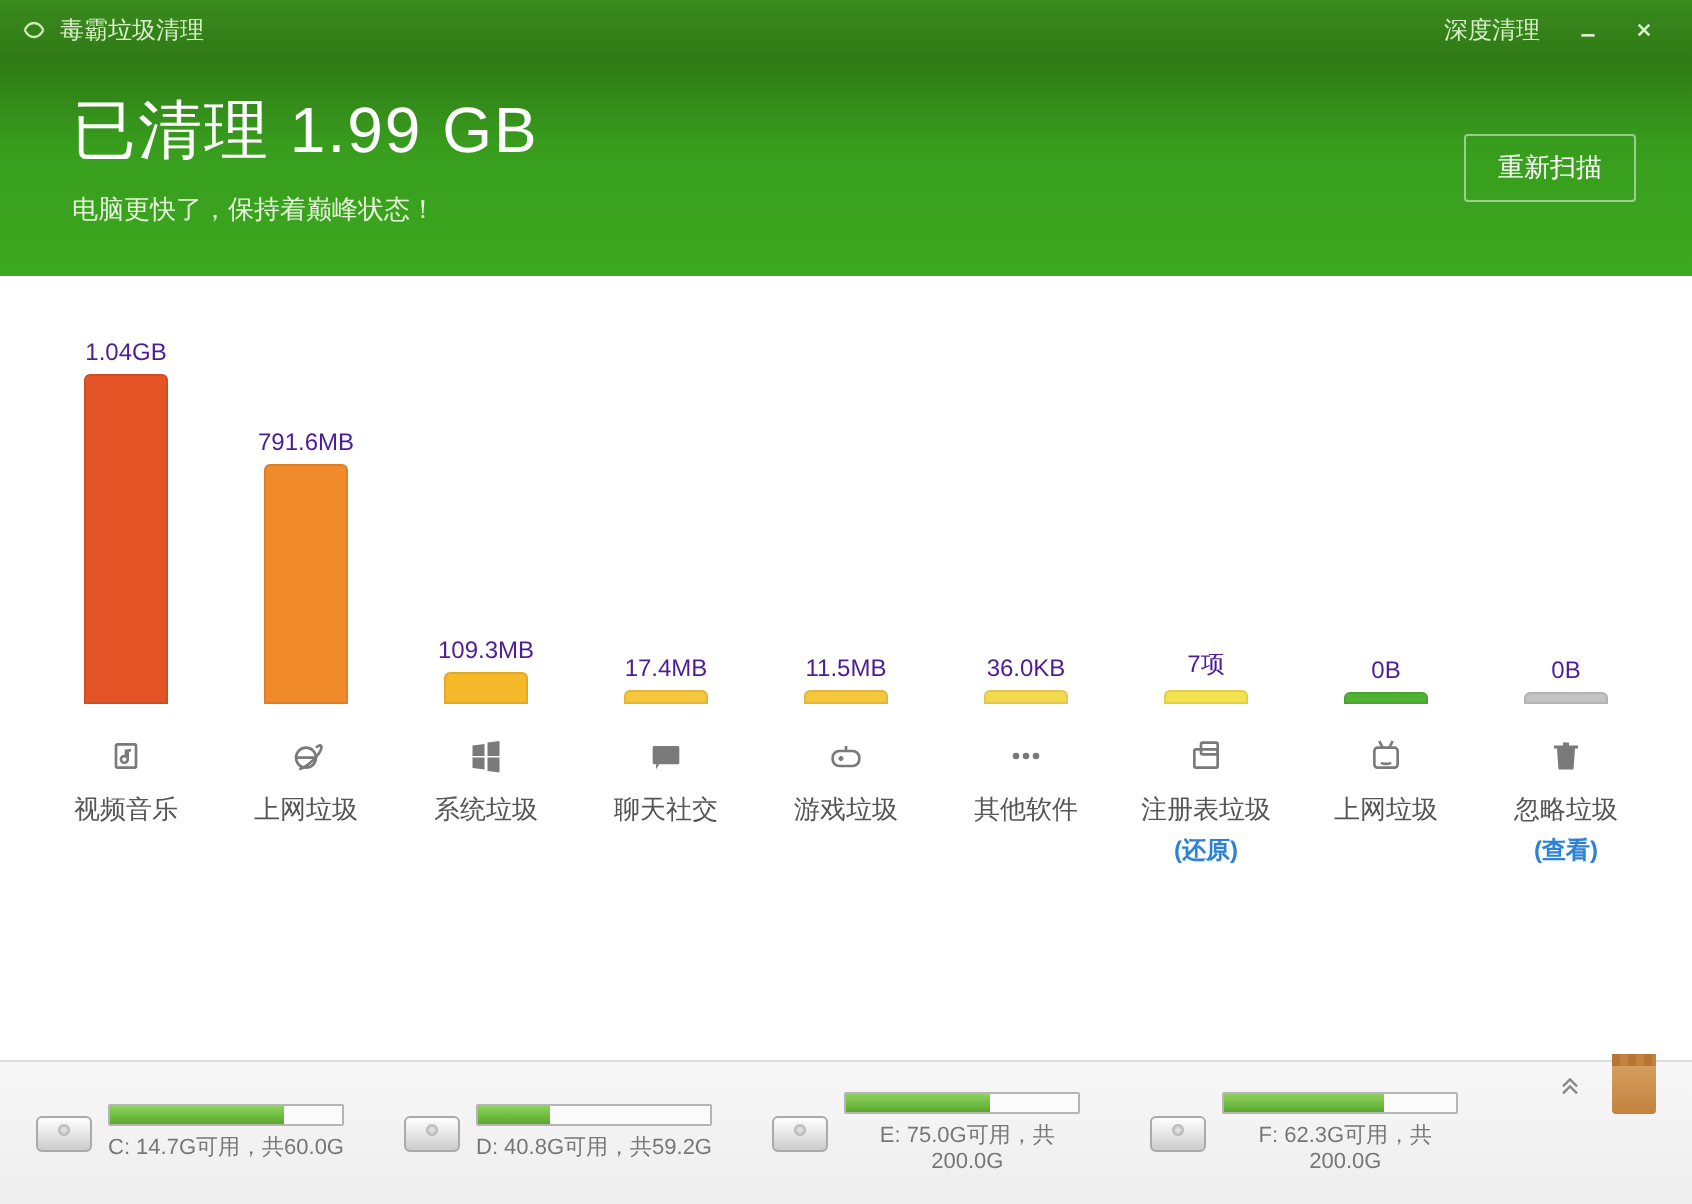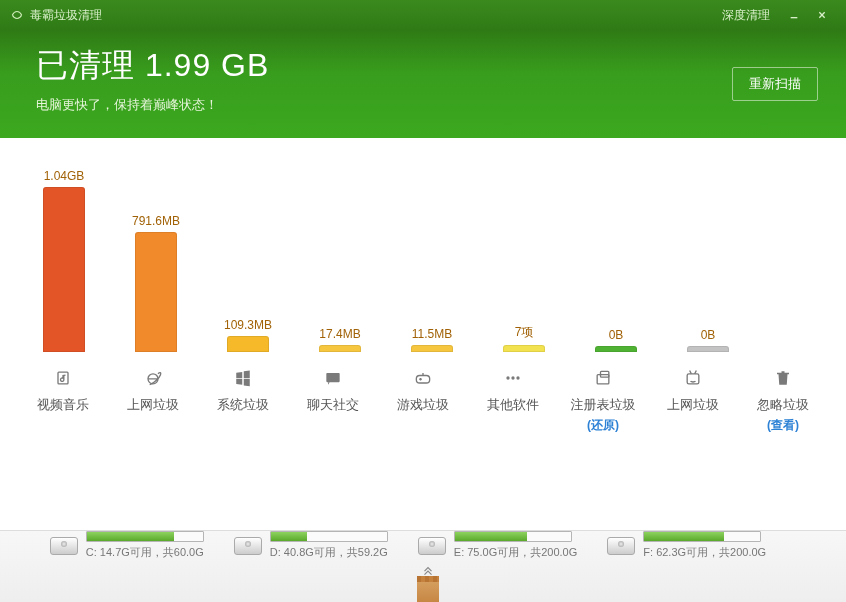--- a/index.html
+++ b/index.html
@@ -71,21 +71,21 @@
   }
   .bar-wrap {
     width: 92px;
     display: flex;
     flex-direction: column;
     align-items: center;
     justify-content: flex-end;
   }
   .bar-value {
     font-size: 12px;
-    color: #a16207;
+    color: #4c1d95;
     margin-bottom: 4px;
   }
   .bar {
     width: 42px;
     border-radius: 3px 3px 0 0;
   }
   .labels-row {
     display: flex;
     margin-top: 14px;
   }
@@ -115,23 +115,21 @@
     font-weight: bold;
   }
   .footer {
     position: absolute;
     left: 0; right: 0;
     bottom: 0;
     height: 72px;
     border-top: 1px solid #ddd;
     background: linear-gradient(to bottom, #f7f7f7, #eee);
     display: flex;
-    align-items: center;
     padding: 0 18px;
-    flex-direction: column;
   }
   .drive {
     display: flex;
     align-items: center;
     gap: 8px;
     margin-right: 30px;
   }
   .drive-icon {
     width: 28px; height: 18px;
     background: linear-gradient(to bottom, #fff, #ccc);
@@ -237,20 +235,24 @@
         <div class="bar-value">109.3MB</div>
         <div class="bar" style="height:16px;background:linear-gradient(to bottom,#f5b92a 0%,#f5b92a 100%);box-shadow:inset 0 0 0 1px rgba(0,0,0,0.08);"></div>
       </div>
       <div class="bar-wrap">
         <div class="bar-value">17.4MB</div>
         <div class="bar" style="height:7px;background:linear-gradient(to bottom,#f6c63f 0%,#f6c63f 100%);box-shadow:inset 0 0 0 1px rgba(0,0,0,0.08);"></div>
       </div>
       <div class="bar-wrap">
         <div class="bar-value">11.5MB</div>
         <div class="bar" style="height:7px;background:linear-gradient(to bottom,#f6c63f 0%,#f6c63f 100%);box-shadow:inset 0 0 0 1px rgba(0,0,0,0.08);"></div>
+      </div>
+      <div class="bar-wrap">
+        <div class="bar-value">36.0KB</div>
+        <div class="bar" style="height:7px;background:linear-gradient(to bottom,#f3d94f 0%,#f3d94f 100%);box-shadow:inset 0 0 0 1px rgba(0,0,0,0.08);"></div>
       </div>
       <div class="bar-wrap">
         <div class="bar-value">7项</div>
         <div class="bar" style="height:7px;background:linear-gradient(to bottom,#f2e24f 0%,#f2e24f 100%);box-shadow:inset 0 0 0 1px rgba(0,0,0,0.08);"></div>
       </div>
       <div class="bar-wrap">
         <div class="bar-value">0B</div>
         <div class="bar" style="height:6px;background:linear-gradient(to bottom,#4fb233 0%,#4fb233 100%);box-shadow:inset 0 0 0 1px rgba(0,0,0,0.08);"></div>
       </div>
       <div class="bar-wrap">

